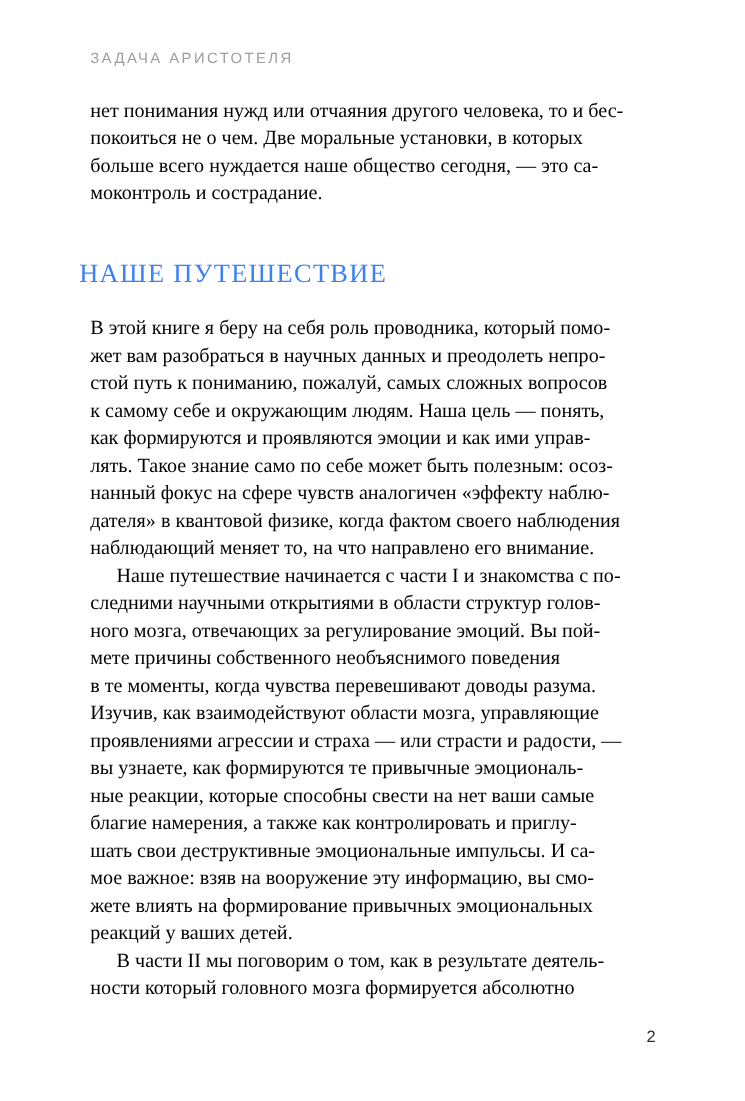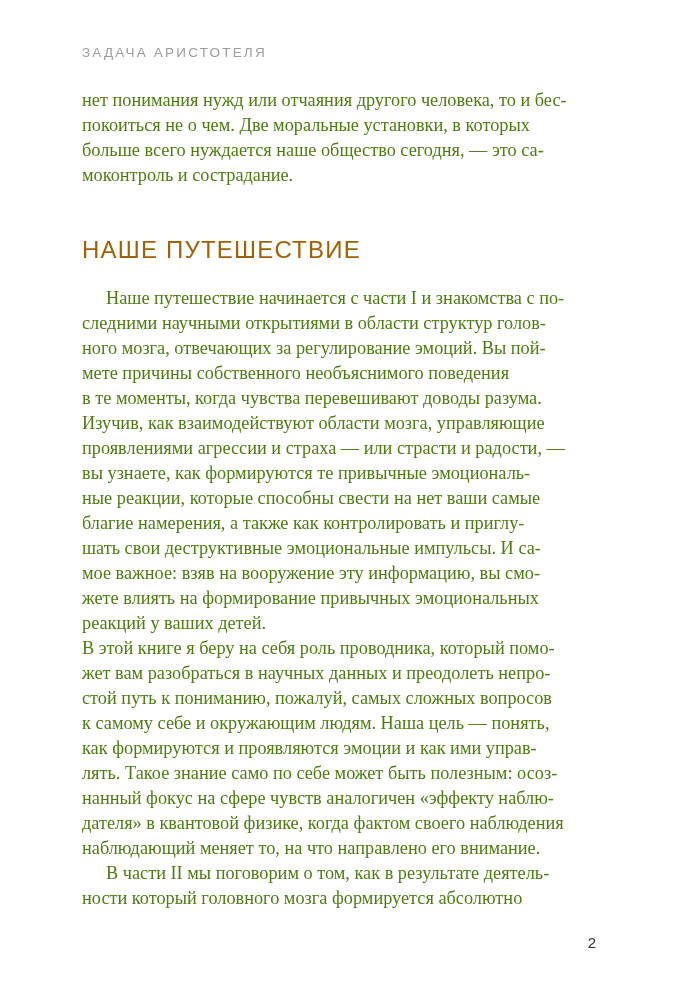--- a/index.html
+++ b/index.html
@@ -23,39 +23,39 @@
     font-size: 13.5px;
     font-weight: 400;
     letter-spacing: 2.2px;
     color: #9d9d9d;
     white-space: pre;
   }
   .para {
     font-family: "Liberation Serif", "DejaVu Serif", serif;
     font-size: 18.3px;
     line-height: 25px;
-    color: #4d7c0f;
+    color: #000000;
     margin: 0;
     white-space: pre;
   }
   .para-intro {
     position: absolute;
     left: 82px;
     top: 88px;
   }
   .section-heading {
     position: absolute;
-    left: 82px;
+    left: 72px;
     top: 236px;
     margin: 0;
-    font-family: Liberation Sans, sans-serif;
+    font-family: Liberation Serif, serif;
     font-weight: 300;
     font-size: 24px;
     letter-spacing: 1.2px;
-    color: #a16207;
+    color: #3b82f6;
     white-space: pre;
   }
   .text-block {
     position: absolute;
     left: 82px;
     top: 286px;
   }
   .para.indent {
     text-indent: 24px;
   }
@@ -78,42 +78,42 @@
   <div class="running-head">ЗАДАЧА АРИСТОТЕЛЯ</div>
 
   <p class="para para-intro">нет понимания нужд или отчаяния другого человека, то и бес-
 покоиться не о чем. Две моральные установки, в которых
 больше всего нуждается наше общество сегодня, — это са-
 моконтроль и сострадание.</p>
 
   <h1 class="section-heading">НАШЕ ПУТЕШЕСТВИЕ</h1>
 
   <div class="text-block">
+    <p class="para">В этой книге я беру на себя роль проводника, который помо-
+жет вам разобраться в научных данных и преодолеть непро-
+стой путь к пониманию, пожалуй, самых сложных вопросов
+к самому себе и окружающим людям. Наша цель — понять,
+как формируются и проявляются эмоции и как ими управ-
+лять. Такое знание само по себе может быть полезным: осоз-
+нанный фокус на сфере чувств аналогичен «эффекту наблю-
+дателя» в квантовой физике, когда фактом своего наблюдения
+наблюдающий меняет то, на что направлено его внимание.</p>
     <p class="para indent">Наше путешествие начинается с части I и знакомства с по-
 следними научными открытиями в области структур голов-
 ного мозга, отвечающих за регулирование эмоций. Вы пой-
 мете причины собственного необъяснимого поведения
 в те моменты, когда чувства перевешивают доводы разума.
 Изучив, как взаимодействуют области мозга, управляющие
 проявлениями агрессии и страха — или страсти и радости, —
 вы узнаете, как формируются те привычные эмоциональ-
 ные реакции, которые способны свести на нет ваши самые
 благие намерения, а также как контролировать и приглу-
 шать свои деструктивные эмоциональные импульсы. И са-
 мое важное: взяв на вооружение эту информацию, вы смо-
 жете влиять на формирование привычных эмоциональных
 реакций у ваших детей.</p>
-    <p class="para">В этой книге я беру на себя роль проводника, который помо-
-жет вам разобраться в научных данных и преодолеть непро-
-стой путь к пониманию, пожалуй, самых сложных вопросов
-к самому себе и окружающим людям. Наша цель — понять,
-как формируются и проявляются эмоции и как ими управ-
-лять. Такое знание само по себе может быть полезным: осоз-
-нанный фокус на сфере чувств аналогичен «эффекту наблю-
-дателя» в квантовой физике, когда фактом своего наблюдения
-наблюдающий меняет то, на что направлено его внимание.</p>
     <p class="para indent">В части II мы поговорим о том, как в результате деятель-
 ности который головного мозга формируется абсолютно</p>
   </div>
 
   <div class="page-number">2</div>
 
 </div>
 
 </body></html>

